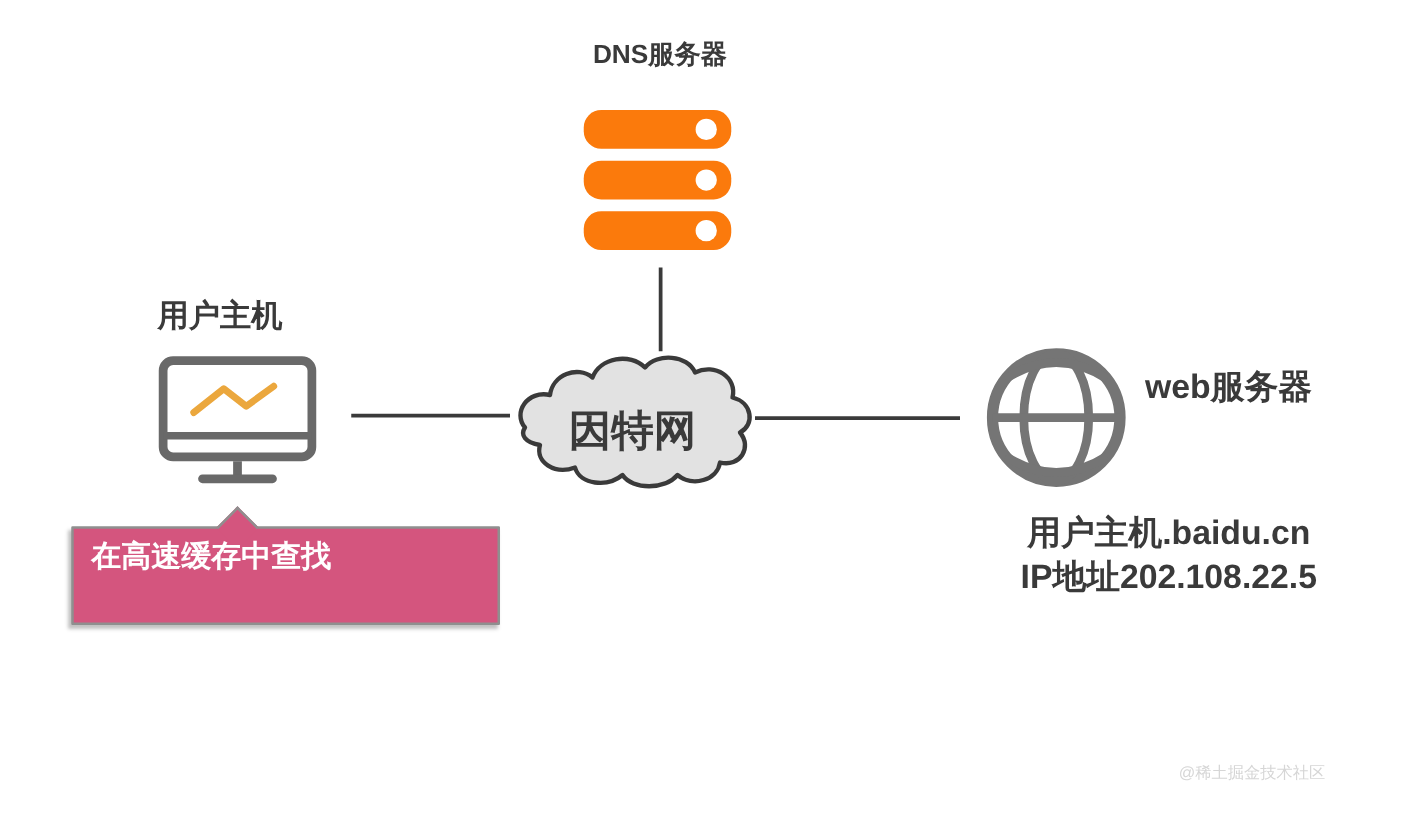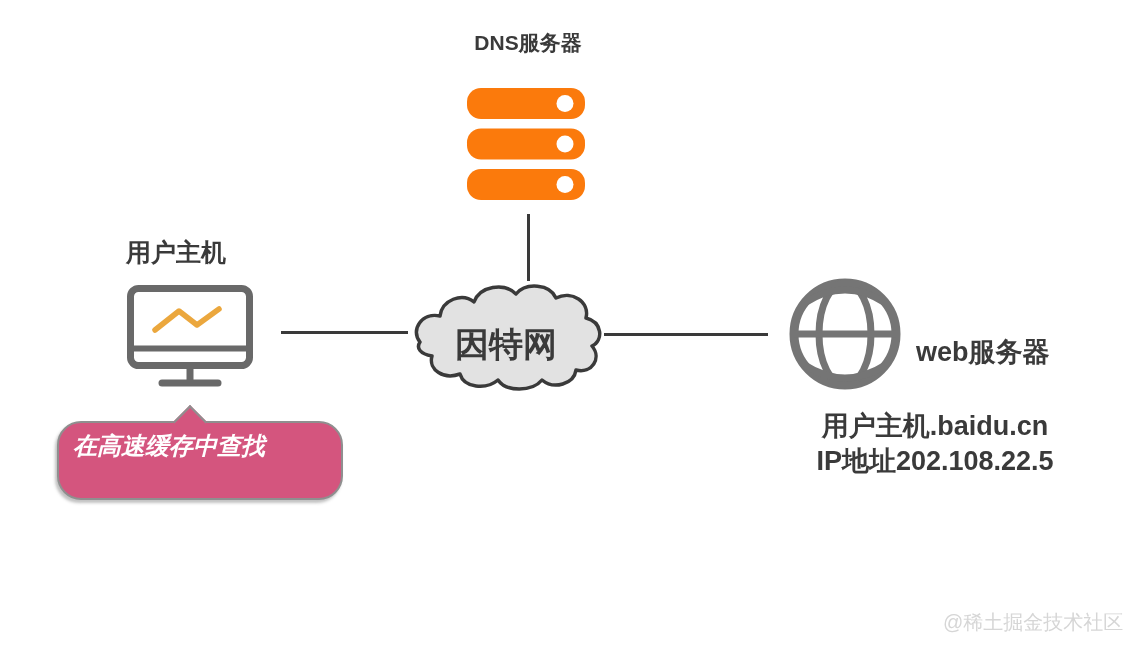--- a/index.html
+++ b/index.html
@@ -17,33 +17,33 @@
   
   .mon-line{stroke:var(--icon-gray,#696969);fill:none;}
   .mon-chart{stroke:var(--chart-amber,#eba73d);fill:none;stroke-linecap:round;stroke-linejoin:round;}
   
   .cloud-path{fill:var(--cloud-fill,#e2e2e2);stroke:var(--line-dark,#3a3a3a);stroke-width:3.5;stroke-linejoin:round;}
   .cloud-label{font-size:34px;font-weight:800;}
   
   .globe-line{stroke:var(--globe-gray,#757575);fill:none;}
   
   .callout{
-    position:absolute;left:57px;top:421px;width:286px;height:79px;box-sizing:border-box;
+    position:absolute;left:57px;top:421px;width:343px;height:79px;box-sizing:border-box;
     background:var(--callout-pink,#d4557e);border:2px solid var(--callout-border-gray,#8f8f8f);
-    border-radius:24px;box-shadow:-2px 3px 3px rgba(120,120,120,.45);font-style:italic;
+    border-radius:1px;box-shadow:-2px 3px 3px rgba(120,120,120,.45);
   }
   .callout-tip{
     position:absolute;left:119px;top:-13px;width:22px;height:22px;
     background:var(--callout-pink,#d4557e);transform:rotate(45deg);
     border-top:2px solid var(--callout-border-gray,#8f8f8f);
     border-left:2px solid var(--callout-border-gray,#8f8f8f);
   }
   .callout-text{position:relative;padding:7px 0 0 14px;color:#ffffff;font-weight:800;font-size:24px;line-height:31px;}
   .web-info{font-size:27px;font-weight:800;line-height:35px;color:var(--text-dark,#3a3a3a);}
-  .watermark{color:var(--watermark-gray,#d6d6d6);font-size:20px;font-weight:400;}
+  .watermark{color:var(--watermark-gray,#d6d6d6);font-size:13px;font-weight:400;}
 </style>
 </head>
 <body>
 
 <div class="stage">
 
   <div class="abs node-title center" style="left:428px;top:29px;width:200px;font-size:21px;">DNS服务器</div>
   <svg class="abs" style="left:466px;top:88px;" width="120" height="112" viewBox="0 0 120 112">
     <rect class="dns-bar" x="1" y="0" width="118" height="31" rx="14"></rect>
     <rect class="dns-bar" x="1" y="40.5" width="118" height="31" rx="14"></rect>
@@ -83,21 +83,21 @@
   </svg>
   <div class="abs cloud-label center" style="left:406px;top:322px;width:200px;">因特网</div>
 
   <svg class="abs" style="left:789px;top:278px;" width="112" height="112" viewBox="0 0 112 112">
     <circle class="globe-line" cx="56" cy="56" r="51" stroke-width="9"></circle>
     <ellipse class="globe-line" cx="56" cy="56" rx="26" ry="51" stroke-width="7"></ellipse>
     <line class="globe-line" x1="5" y1="56" x2="107" y2="56" stroke-width="7"></line>
     <path class="globe-line" d="M 15.5 25 Q 56 -1 96.5 25" stroke-width="7"></path>
     <path class="globe-line" d="M 15.5 87 Q 56 113 96.5 87" stroke-width="7"></path>
   </svg>
-  <div class="abs node-title" style="left:916px;top:291px;font-size:27px;margin-top:43px;">web服务器</div>
+  <div class="abs node-title" style="left:916px;top:291px;font-size:27px;">web服务器</div>
 
   <div class="abs web-info center" style="left:775px;top:409px;width:320px;">
     <div>用户主机.baidu.cn</div>
     <div>IP地址202.108.22.5</div>
   </div>
 
   <div class="callout">
     <div class="callout-tip"></div>
     <div class="callout-text">
       <div>在高速缓存中查找</div>

